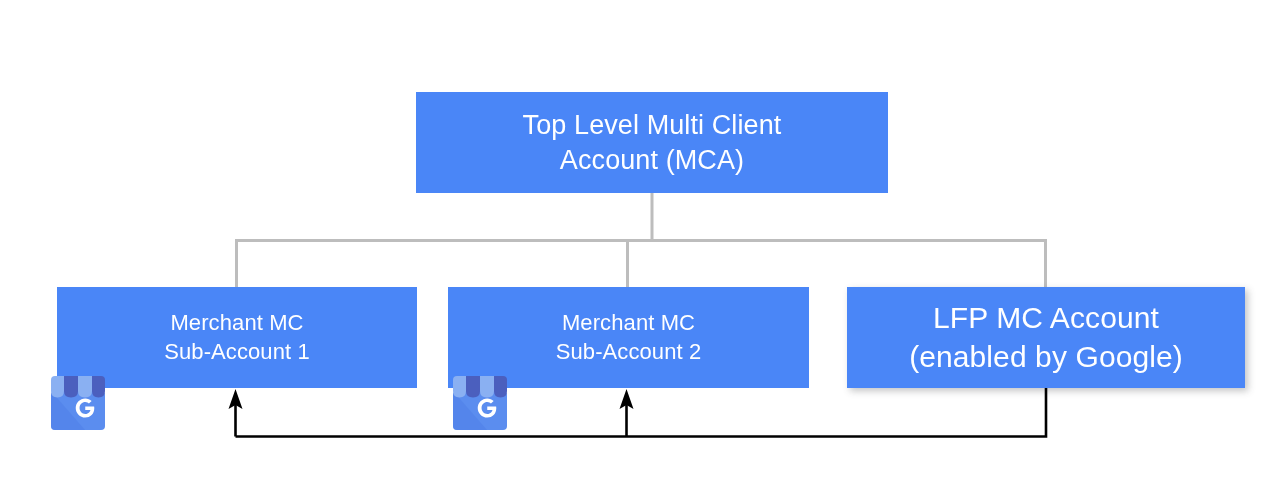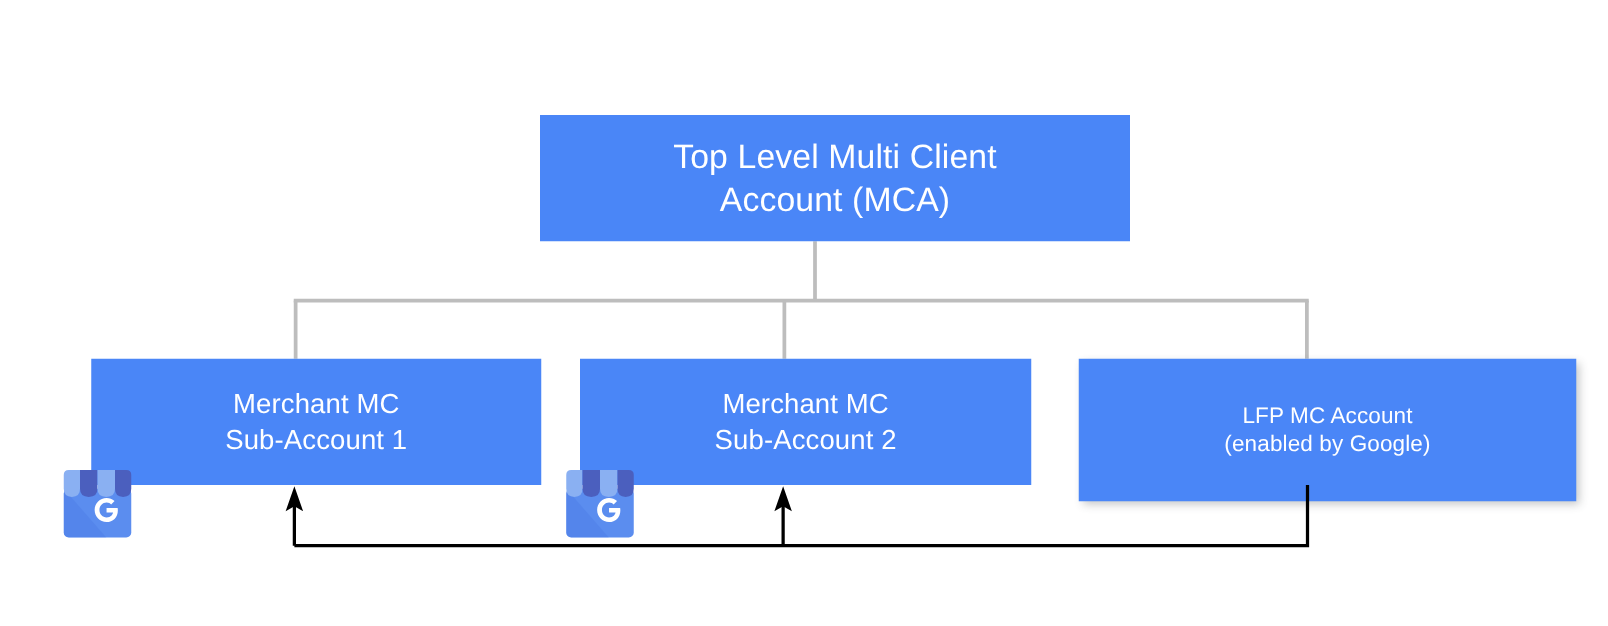--- a/index.html
+++ b/index.html
@@ -31,21 +31,20 @@
     box-sizing: border-box;
     background: #4a86f7;
     color: #ffffff;
     display: flex;
     align-items: center;
     justify-content: center;
     text-align: center;
     line-height: 1.28;
     font-weight: 400;
     letter-spacing: 0.1px;
-    margin-left: 16px;
     -webkit-font-smoothing: antialiased;
   }
   .node .node-label {
     white-space: pre-line;
     display: block;
     width: 100%;
   }
   #node-top {
     left: 416px;
     top: 92px;
@@ -64,22 +63,22 @@
     left: 448px;
     top: 287px;
     width: 361px;
     height: 101px;
     font-size: 22px;
   }
   #node-lfp {
     left: 847px;
     top: 287px;
     width: 398px;
-    height: 114px;
-    font-size: 18px;
+    height: 101px;
+    font-size: 30px;
     box-shadow: 3px 3px 7px rgba(60, 64, 67, 0.30);
   }
   .gmb-icon {
     position: absolute;
     width: 74px;
     height: 74px;
     pointer-events: auto;
   }
   #gmb-icon-1 { left: 41px; top: 364px; }
   #gmb-icon-2 { left: 443px; top: 364px; }

